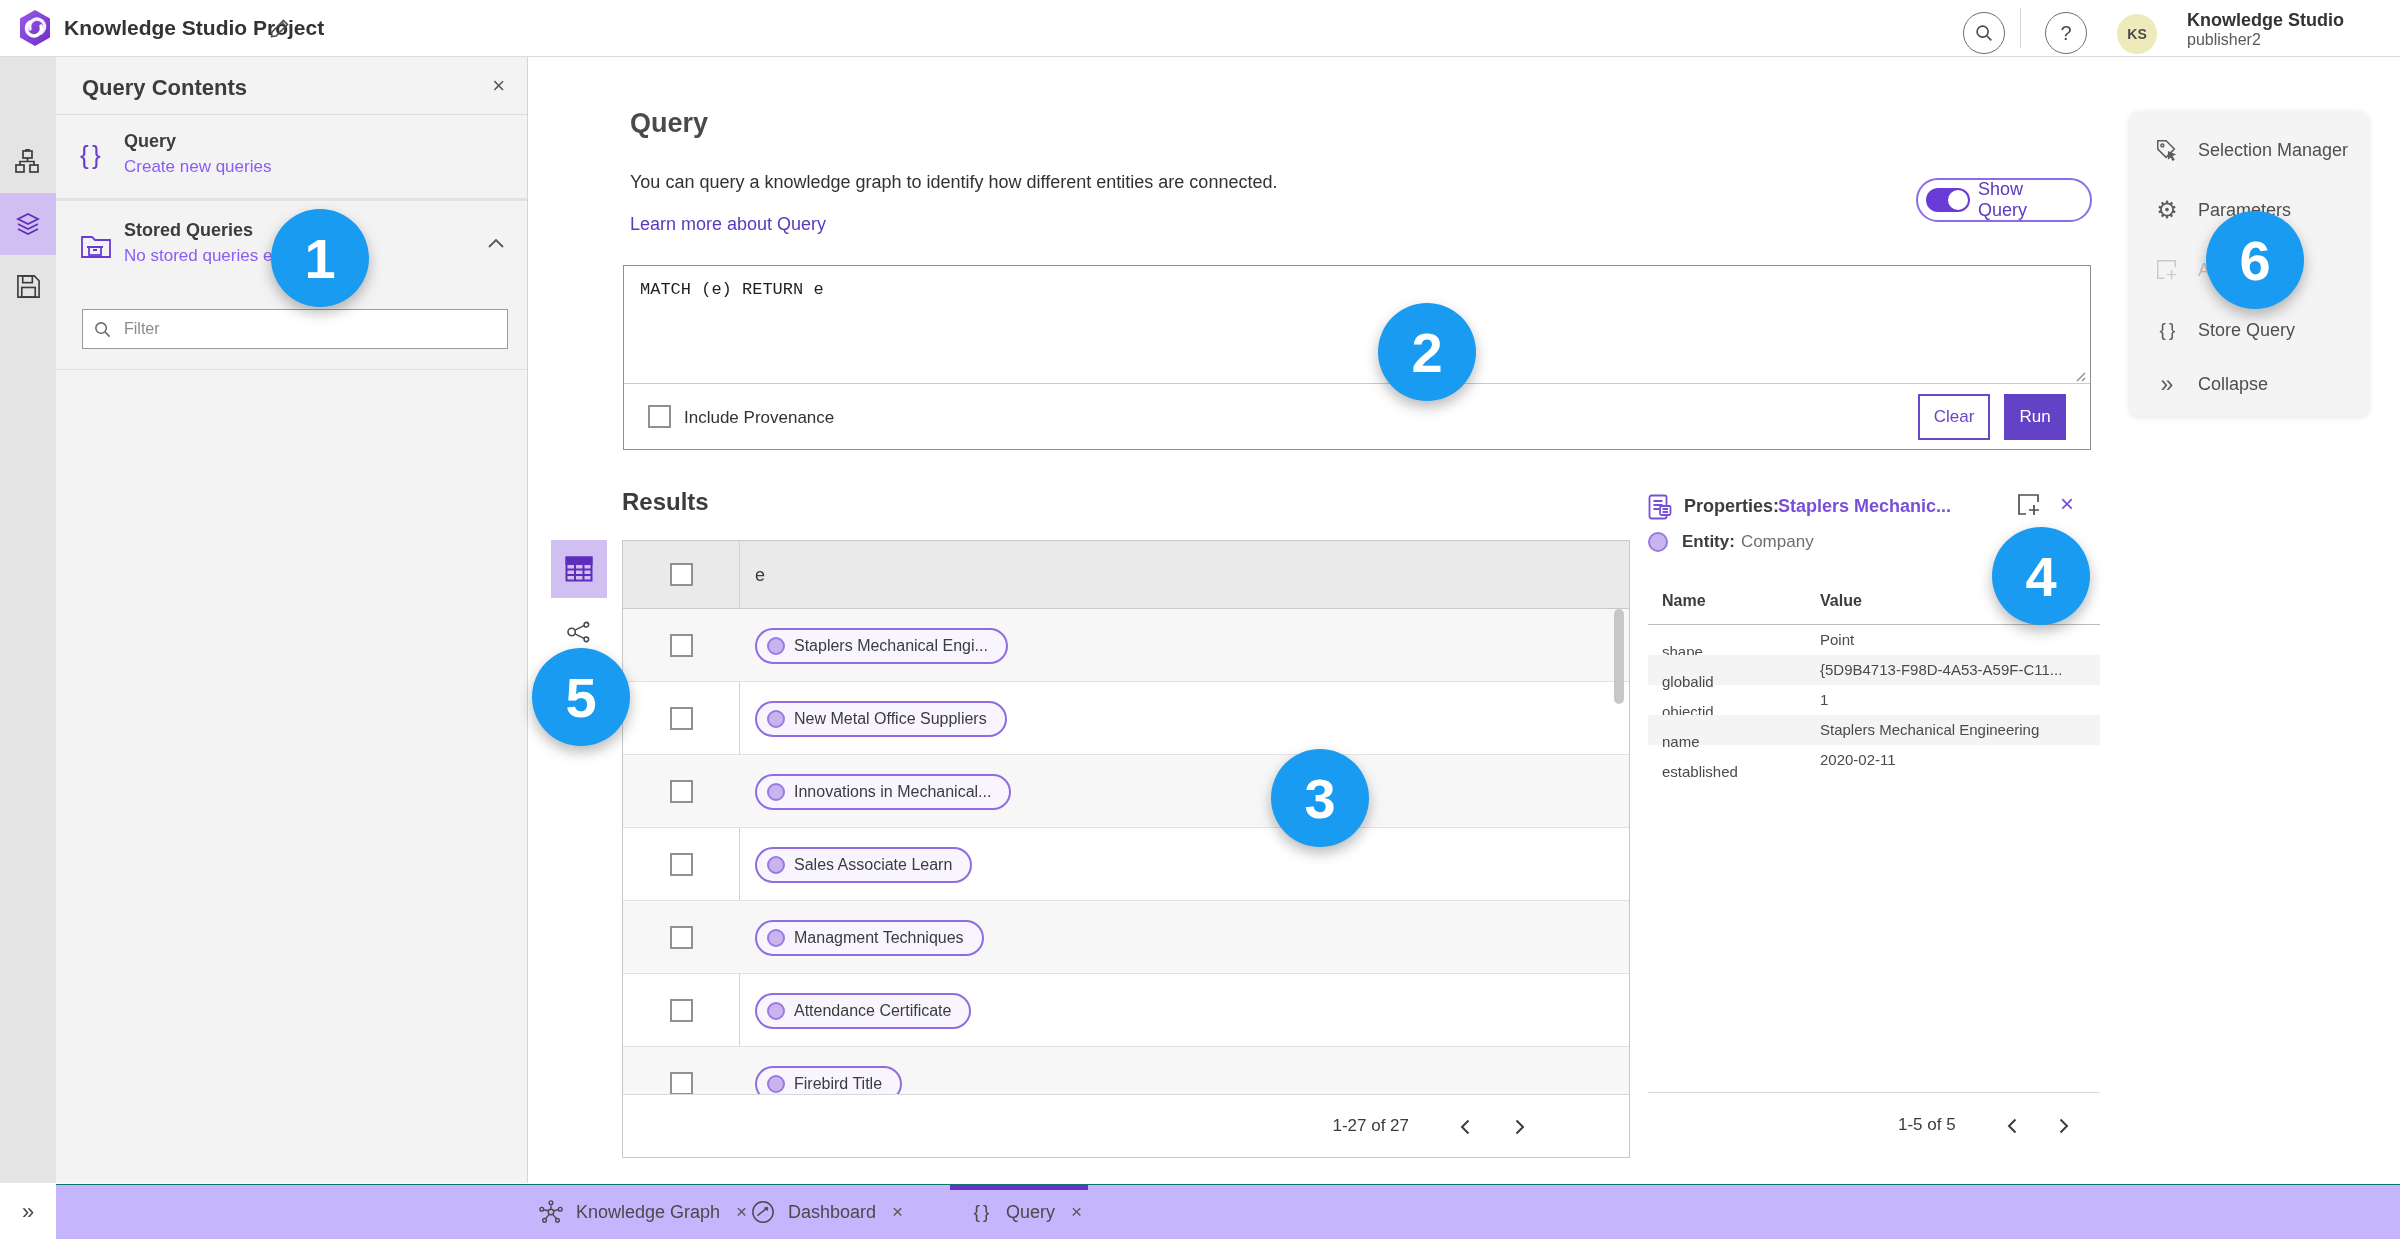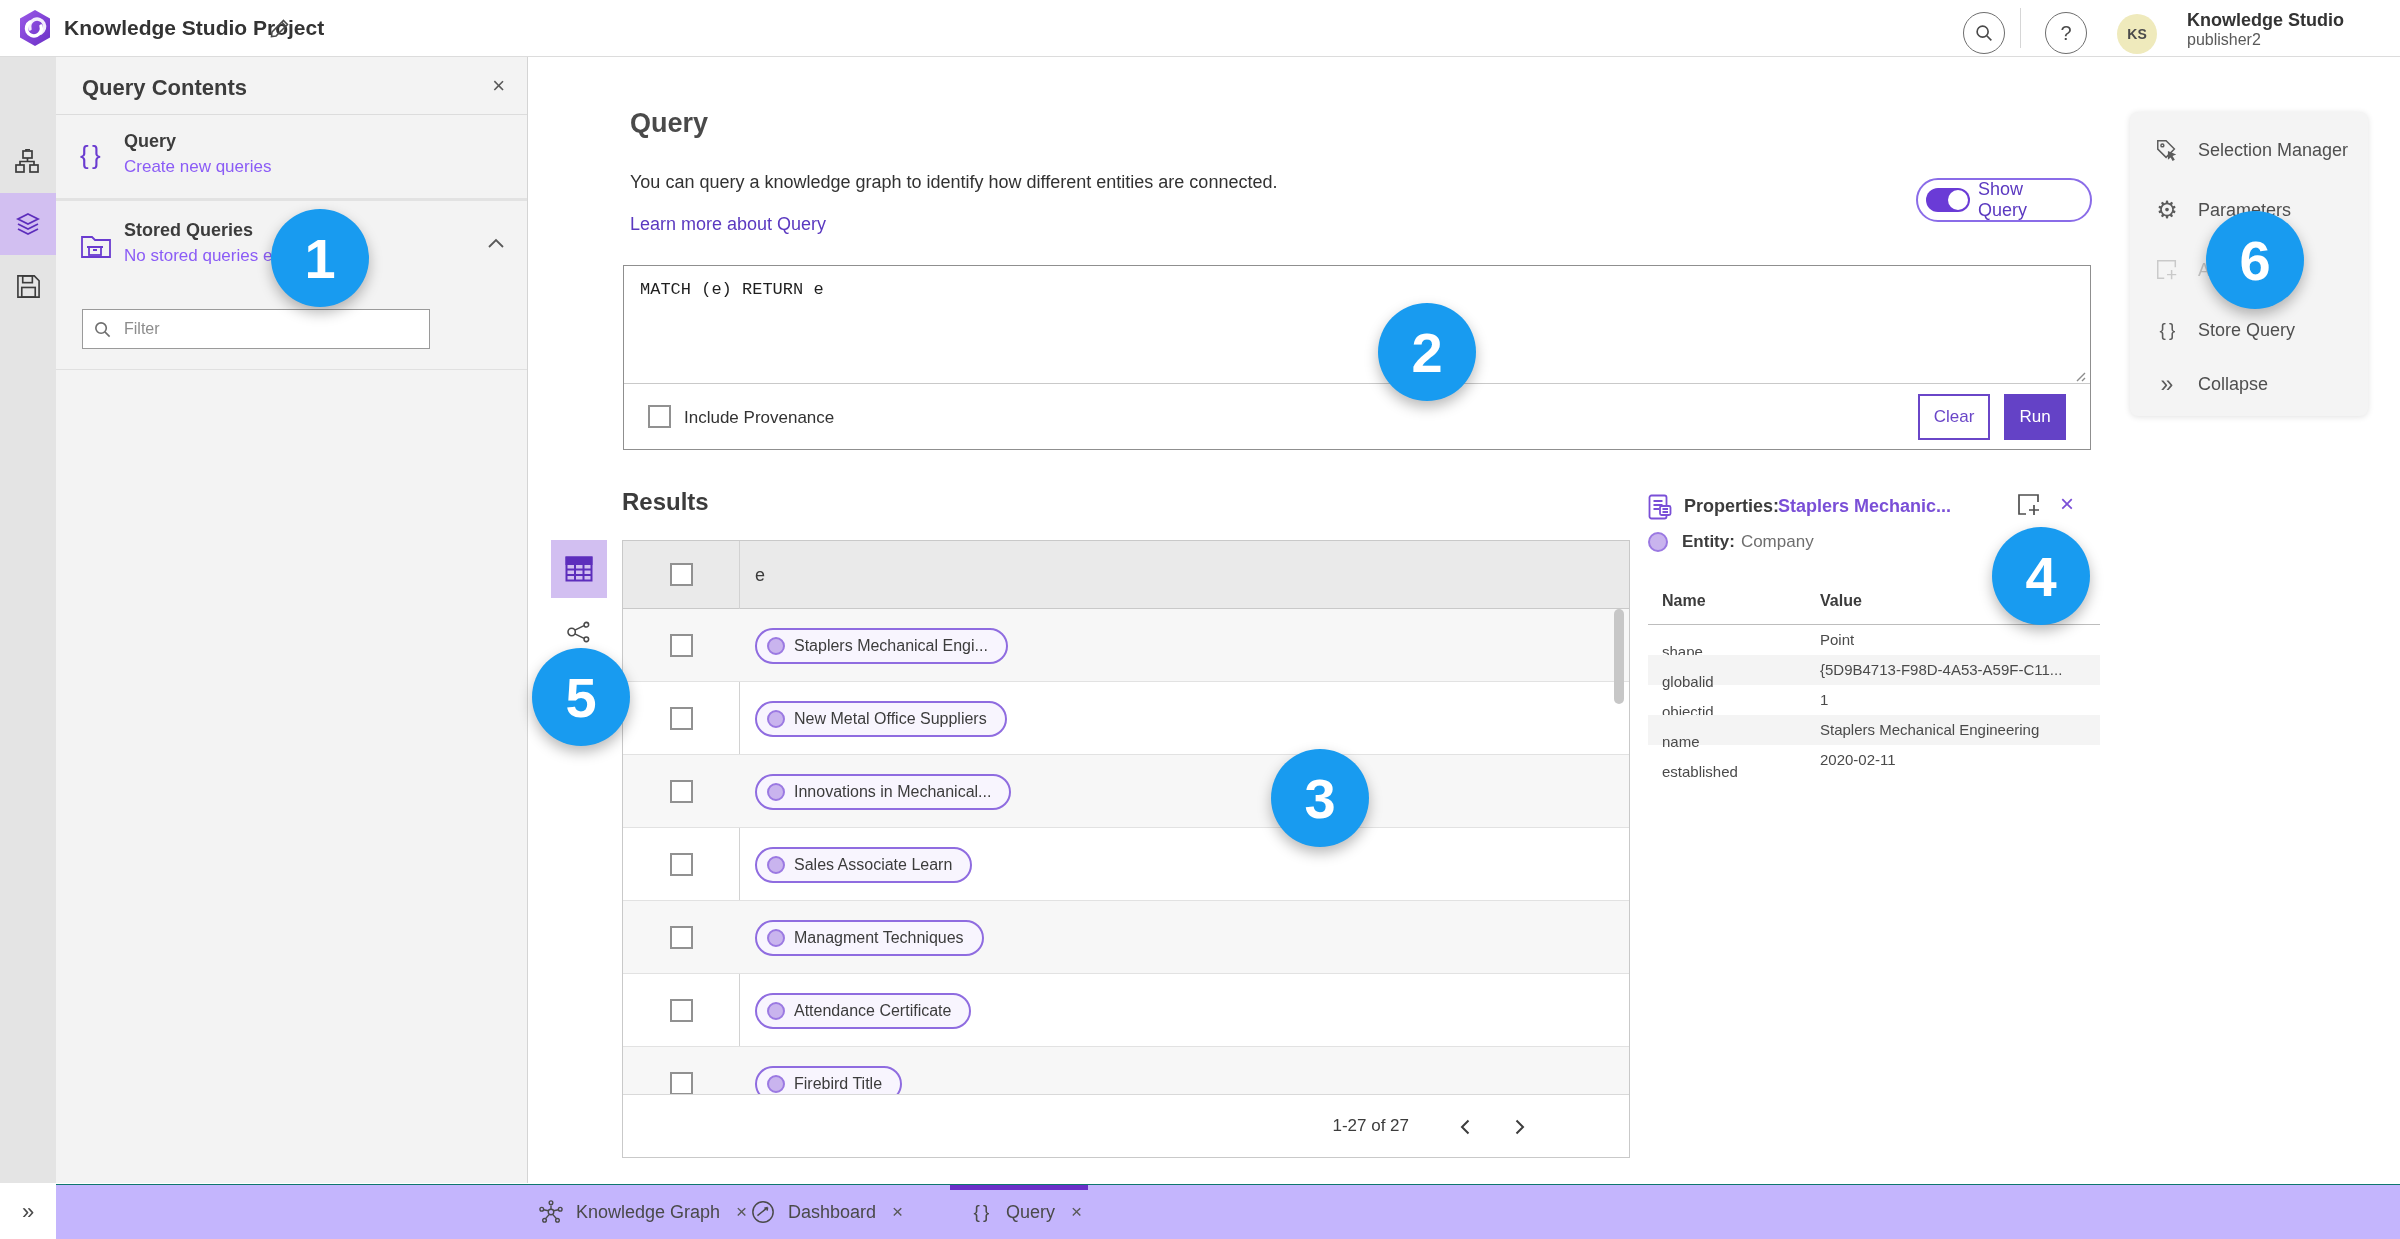--- a/index.html
+++ b/index.html
@@ -38,21 +38,21 @@
   .side-title{position:absolute;left:26px;top:18px;font-size:22px;font-weight:700;color:#3c3c3c;}
   .side-close{position:absolute;right:18px;top:14px;font-size:22px;color:#595959;cursor:pointer;line-height:1;padding:4px;}
   .panel-item{position:absolute;left:0;width:100%;cursor:pointer;}
   .pi-query{top:58px;height:86px;border-bottom:3px solid #e2e2e2;box-sizing:border-box;}
   .pi-stored{top:147px;height:92px;}
   .pi-icon{position:absolute;left:24px;top:18px;width:40px;height:44px;color:#6a3bd0;display:flex;align-items:center;}
   .braces-glyph{font-size:26px;color:#6a3bd0;font-weight:400;letter-spacing:-2px;}
   .pi-title{position:absolute;left:68px;top:16px;font-size:18px;font-weight:600;color:#3c3c3c;}
   .pi-sub{position:absolute;left:68px;top:42px;font-size:17px;color:#8b5cf6;}
   .pi-chevron{position:absolute;right:22px;top:34px;width:18px;height:12px;color:#595959;}
-  .filter-box{position:absolute;left:26px;top:252px;width:348px;height:40px;background:#fff;border:1px solid #9a9a9a;
+  .filter-box{position:absolute;left:26px;top:252px;width:426px;height:40px;background:#fff;border:1px solid #9a9a9a;
               box-sizing:border-box;display:flex;align-items:center;padding:4px 10px;gap:10px;}
   .filter-input{border:none;outline:none;flex:1;font-size:16px;color:#3c3c3c;background:transparent;
                 font-family:"Liberation Sans",sans-serif;}
   .filter-input::placeholder{color:#8c8c8c;}
   .filter-bottom-line{position:absolute;left:0;top:312px;width:100%;height:1px;background:#e0e0e0;}
 
   
   .main-title{position:absolute;left:630px;top:108px;font-size:27px;font-weight:600;color:#4a4a4a;}
   .main-desc{position:absolute;left:630px;top:172px;font-size:18px;color:#323232;}
   .learn-link{position:absolute;left:630px;top:214px;font-size:18px;color:#5b39c0;cursor:pointer;}
@@ -449,20 +449,33 @@
       <div class="prow">
         <span class="pname">name</span>
         <span class="pvalue">Staplers Mechanical Engineering</span>
       </div>
       <div class="prow">
         <span class="pname">established</span>
         <span class="pvalue">2020-02-11</span>
       </div>
     </div>
 
+    <div class="props-footer">
+      <div class="page-info">1-5 of 5</div>
+      <div class="page-chev pf-prev">
+        <svg viewBox="0 0 10 16" width="10" height="16" fill="none" stroke="#3c3c3c" stroke-width="2">
+            <path d="M8.5 1.5 L2 8 L8.5 14.5"></path>
+          </svg>
+      </div>
+      <div class="page-chev pf-next">
+        <svg viewBox="0 0 10 16" width="10" height="16" fill="none" stroke="#3c3c3c" stroke-width="2">
+            <path d="M1.5 1.5 L8 8 L1.5 14.5"></path>
+          </svg>
+      </div>
+    </div>
   </div>
 
   <div class="tools">
     <div class="tool-item" style="top:18px;">
       <span class="ticon">
         <svg viewBox="0 0 26 26" width="24" height="24" fill="none" stroke="#5c5c5c" stroke-width="1.6">
           <path d="M3 3 H12 L21 12 L12 21 L3 12 Z"></path>
             <circle cx="8" cy="8" r="1.6"></circle>
           <path d="M14 14 L23 18 L19 19.5 L21.5 23.5 L19 25 L17 21 L14 23.5 Z" fill="#5c5c5c" stroke="none"></path>
         </svg>

